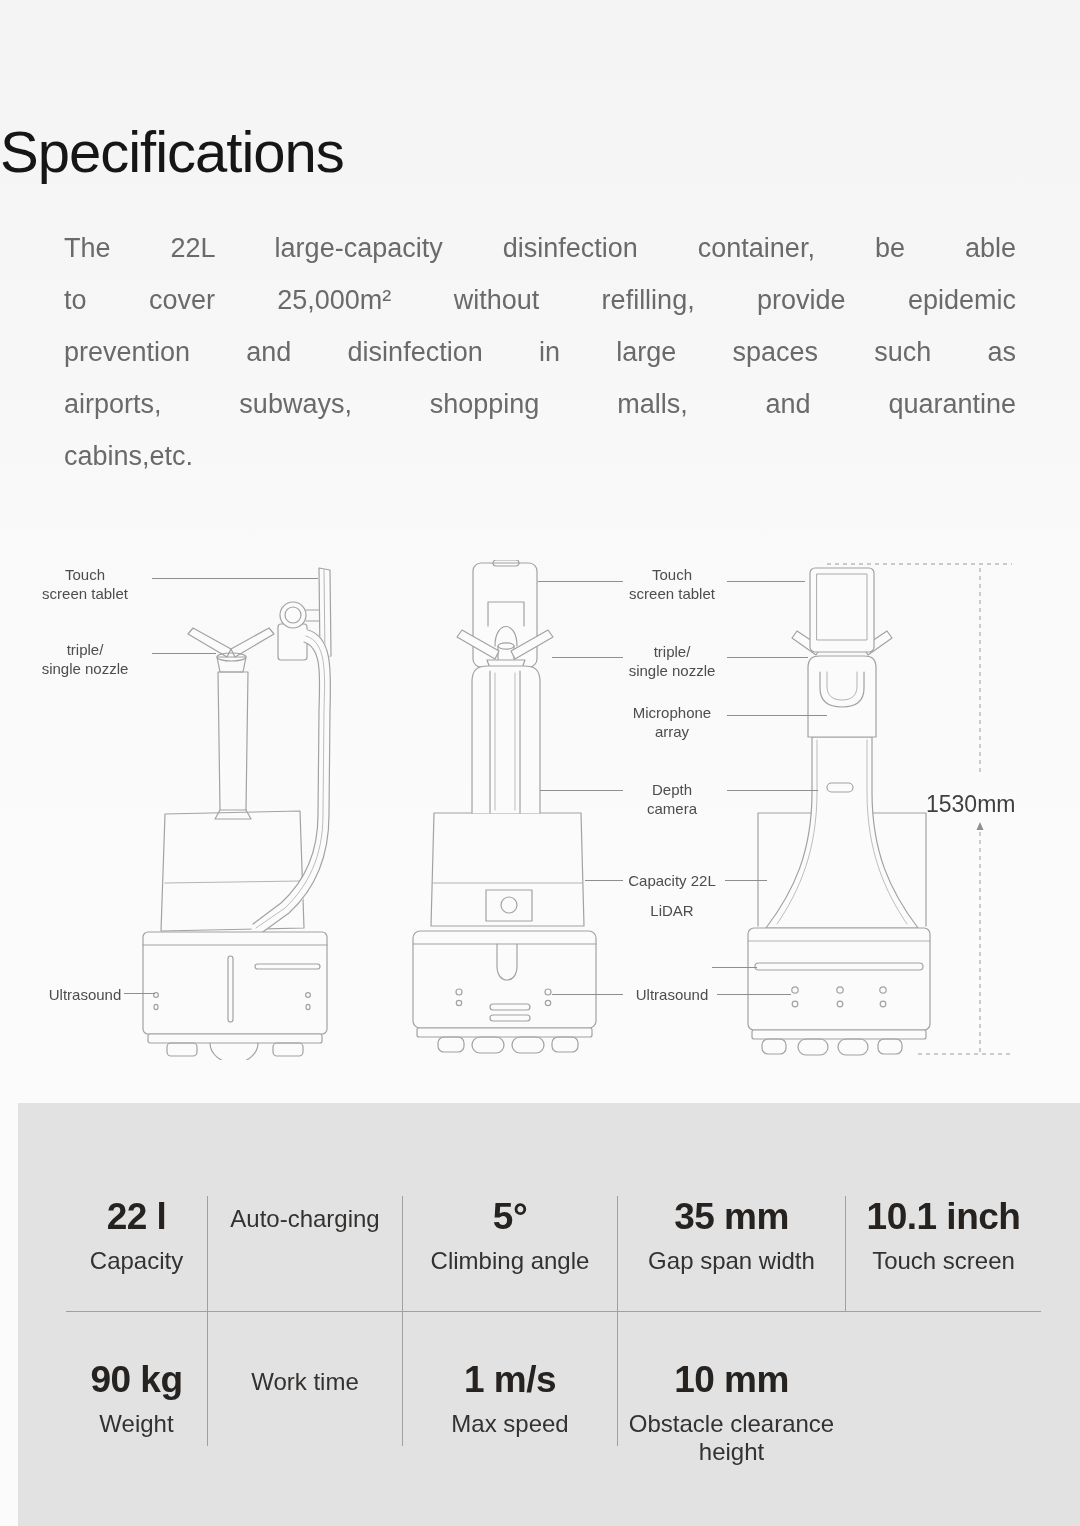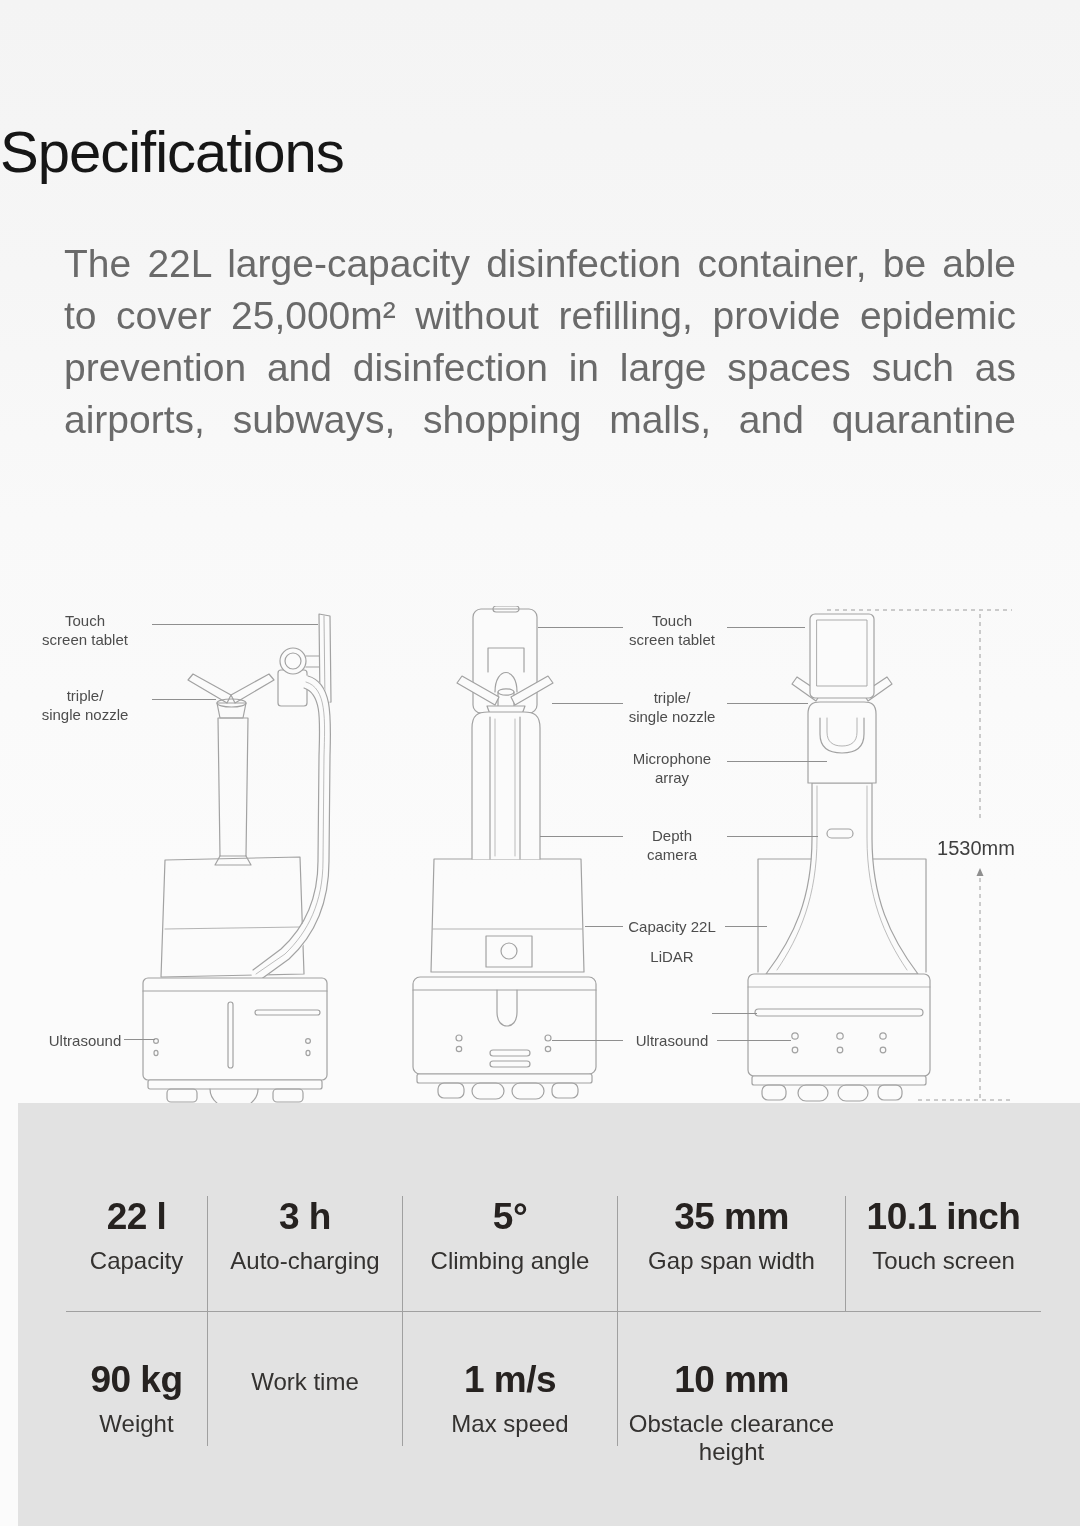--- a/index.html
+++ b/index.html
@@ -8,36 +8,36 @@
     position:relative; width:1080px; height:1526px; overflow:hidden;
     font-family:"Liberation Sans", sans-serif;
     background:linear-gradient(180deg, #f4f4f4 0%, #f6f6f6 18%, #f9f9f9 34%, #fbfbfb 58%, #fbfbfb 100%);
   }
   .title {
     position:absolute; top:118px; left:0; width:100%;
     text-align:left; font-size:58px; font-weight:400;
     color:#161616; letter-spacing:-1px;
   }
   .intro {
-    position:absolute; top:238px; left:64px; width:952px;
-    font-size:39px; line-height:52px; color:#6a6a6a;
+    position:absolute; top:222px; left:64px; width:952px;
+    font-size:27px; line-height:52px; color:#6a6a6a;
   }
   .para-line { text-align:justify; text-align-last:justify; }
   .para-line.last { text-align-last:left; }
 
-  .diagram { position:absolute; left:0; top:0; width:1065px; height:1103px;margin-top:46px; }
+  .diagram { position:absolute; left:0; top:0; width:1065px; height:1103px; }
   .robot { position:absolute; }
   .dlabel {
     position:absolute; width:120px; text-align:center;
     font-size:15px; line-height:19px; color:#4d4d4d; white-space:pre-line;
   }
   .cline { position:absolute; height:1px; background:#8f8f8f; }
   .dim {
     position:absolute; left:926px; top:791px; width:100px;
-    text-align:center; font-size:20px; color:#3f3f3f;
+    font-size:23px; color:#3f3f3f;
   }
 
   .panel {
     position:absolute; left:18px; top:1103px; width:1080px; height:423px;
     background:#e2e2e2;
   }
   .spec-table { position:absolute; left:48px; top:93px; width:975px; }
   .spec-row { display:grid; grid-template-columns:141px 195px 215px 228px 196px; }
   .spec-cell { text-align:center; }
   .spec-cell + .spec-cell { border-left:1px solid #a0a0a0; }
@@ -54,20 +54,21 @@
 
 <div class="page">
 
   <h1 class="title">Specifications</h1>
 
   <div class="intro">
     <div class="para-line">The 22L large-capacity disinfection container, be able</div>
     <div class="para-line">to cover 25,000m² without refilling, provide epidemic</div>
     <div class="para-line">prevention and disinfection in large spaces such as</div>
     <div class="para-line">airports, subways, shopping malls, and quarantine</div>
+    <div class="para-line last">cabins,etc.</div>
   </div>
 
   <div class="diagram">
 
     <svg class="robot" style="left:140px;top:560px" width="200" height="500" viewBox="0 0 200 500">
       <g stroke="#a2a2a2" stroke-width="1.2" fill="none" stroke-linecap="round" stroke-linejoin="round">
         <rect x="138" y="64" width="29" height="36" rx="3" fill="#fbfbfb"></rect>
         <circle cx="153" cy="55" r="13" fill="#fbfbfb"></circle>
         <circle cx="153" cy="55" r="8"></circle>
         <path d="M166,50 L179,50 M166,61 L179,61"></path>
@@ -209,21 +210,20 @@
   </div>
 
   <div class="panel">
     <div class="spec-table">
       <div class="spec-row r1">
         <div class="spec-cell">
           <div class="spec-value">22 l</div>
           <div class="spec-label">Capacity</div>
         </div>
         <div class="spec-cell">
-          <div class="spec-value">3 h</div>
           <div class="spec-label">Auto-charging</div>
         </div>
         <div class="spec-cell">
           <div class="spec-value">5°</div>
           <div class="spec-label">Climbing angle</div>
         </div>
         <div class="spec-cell">
           <div class="spec-value">35 mm</div>
           <div class="spec-label">Gap span width</div>
         </div>

